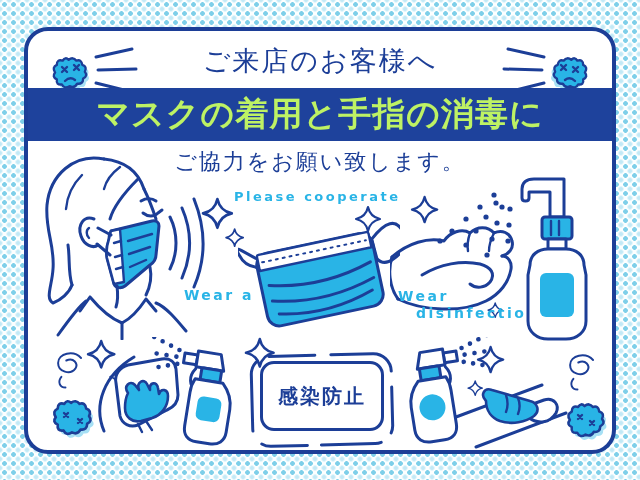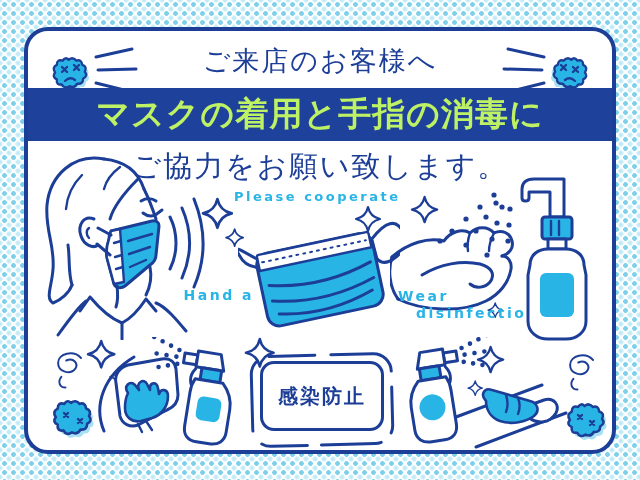--- a/index.html
+++ b/index.html
@@ -27,21 +27,21 @@
     border:4px solid var(--ink);
     border-radius:24px;
     overflow:hidden;
   }
   .abs{position:absolute}
   .txt{color:var(--ink);font-weight:normal}
   .notice{left:0;right:0;top:12px;text-align:center;font-size:27px;letter-spacing:2px}
   .banner{left:0;right:0;top:57px;height:53px;background:var(--banner);
           display:flex;align-items:center;justify-content:center}
   .banner .t{color:#bef264;font-weight:bold;font-size:33px;letter-spacing:1px;white-space:nowrap}
-  .subtitle{left:0;right:0;top:116px;text-align:center;font-size:29px;letter-spacing:2px}
+  .subtitle{left:0;right:0;top:116px;text-align:center;font-size:22px;letter-spacing:2px}
   .cyan{color:var(--accent);font-weight:bold;letter-spacing:2.5px}
   .coop{left:206px;top:158px;width:170px;text-align:left;font-size:13px}
   .wear{left:122px;top:256px;width:104px;text-align:right;font-size:14px;line-height:17px}
   .handlbl{left:370px;top:257px;width:160px;font-size:14px;line-height:17px}
   .handlbl .l2{padding-left:18px}
   .badge{left:222px;top:318px;width:148px;height:106px}
   .badge .inner{
     position:absolute;left:10px;top:12px;width:124px;height:70px;
     border:3.5px solid var(--ink);border-radius:14px;
     display:flex;align-items:center;justify-content:center;
@@ -129,21 +129,21 @@
       <path class="wfill" d="M140,56 Q166,34 172,55 Q176,72 157,80 Q146,85 141,76 Z"></path>
       <rect class="afill" x="22" y="48" width="118" height="74" rx="12"></rect>
       <path class="wfill" style="stroke-width:2.4" d="M26,48 L136,48 C137,48 138,49 138,50 L138,64 L24,64 L24,50 C24,49 25,48 26,48 Z"></path>
       <path class="stitch" d="M28,56 L134,56"></path>
       <path class="ln" d="M30,80 Q81,94 134,78 M30,96 Q81,110 134,94 M34,110 Q81,122 130,106"></path>
     </g>
     <use href="#sym-sparkle" class="spk" transform="translate(118,12) scale(1.0)"></use>
   </svg>
 
   <div class="abs cyan wear">
-    <div>Hand a</div>
+    <div>Wear a</div>
   </div>
 
   <svg class="abs art" style="left:362px;top:146px" width="130" height="165" viewBox="0 0 130 165">
     <g class="dotf">
       <circle cx="104" cy="18" r="2.6"></circle>
         <circle cx="90" cy="30" r="2.6"></circle>
         <circle cx="76" cy="42" r="2.6"></circle>
         <circle cx="62" cy="54" r="2.6"></circle>
         <circle cx="50" cy="64" r="2.6"></circle>
       <circle cx="106" cy="26" r="2.6"></circle>

